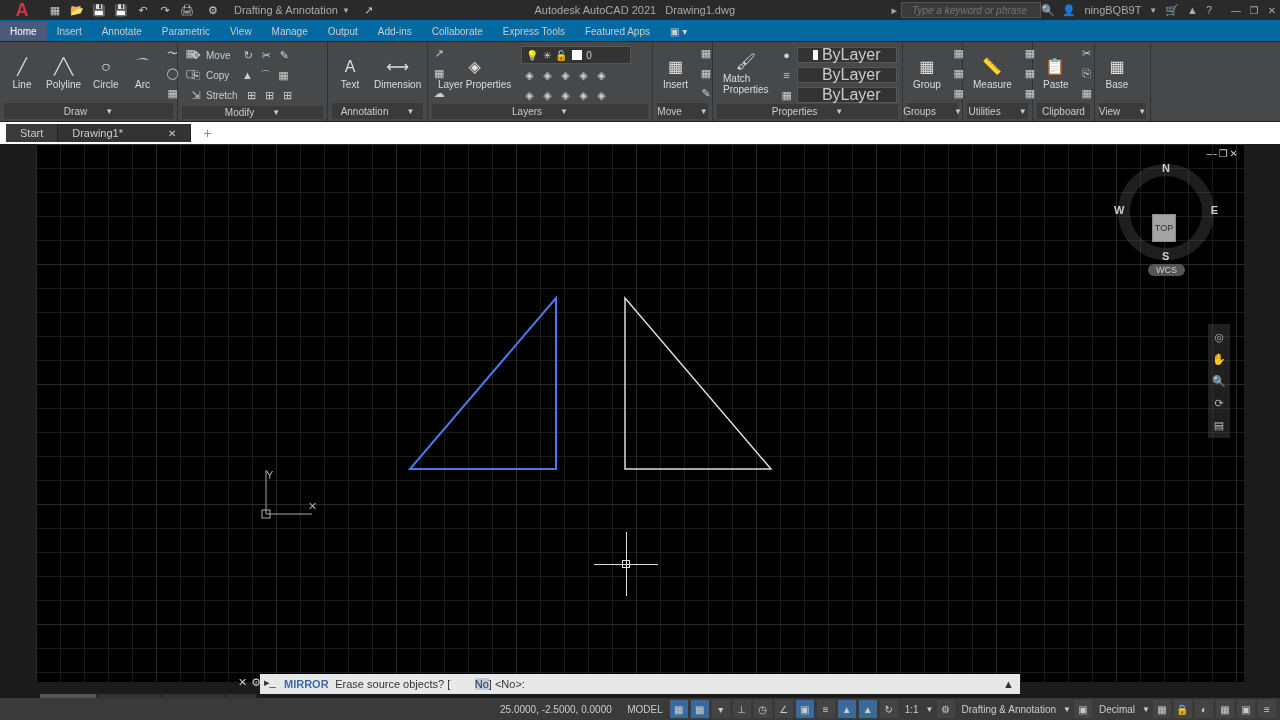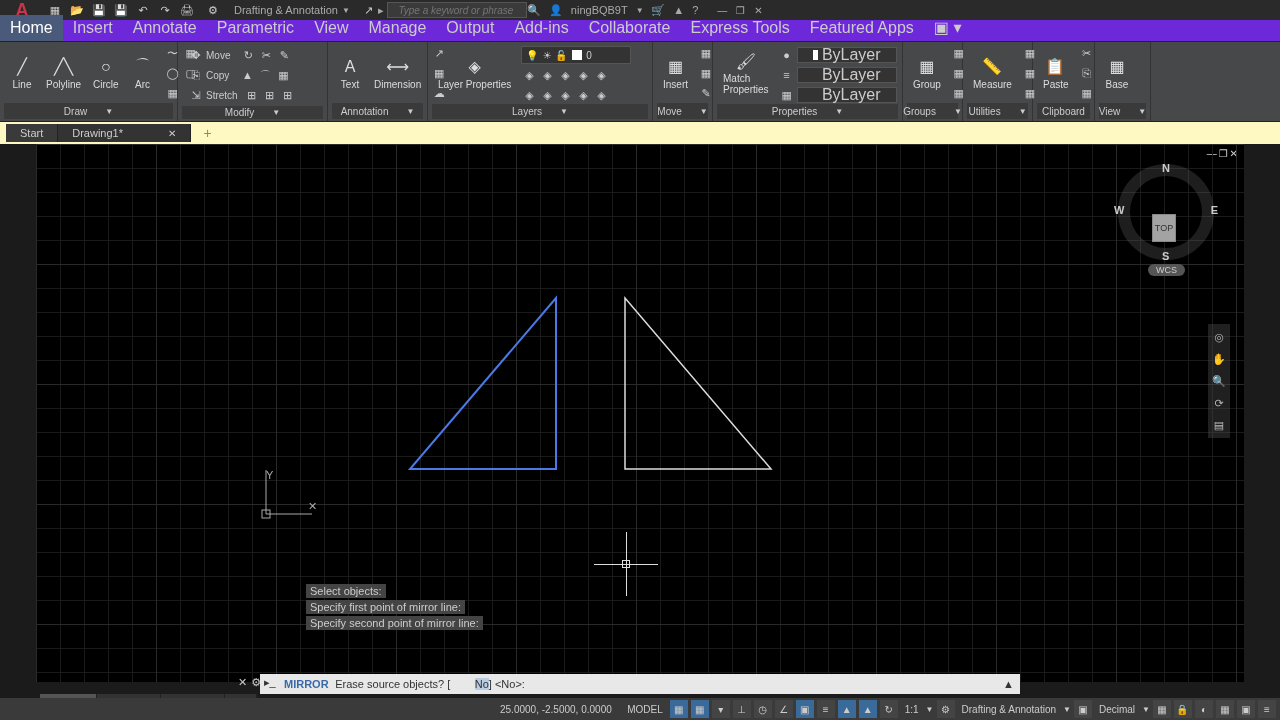--- a/index.html
+++ b/index.html
@@ -11,41 +11,41 @@
 .titlebar .qat { display:flex; gap:4px; margin-left:10px; }
 .titlebar .qat-icon { width:18px; height:18px; display:flex; align-items:center; justify-content:center; color:#ccc; font-size:11px; }
 .titlebar .workspace { margin-left:12px; color:#aaa; }
 .titlebar .center { flex:1; text-align:center; }
 .titlebar .search { width:140px; height:16px; background:#3a3a3a; border:1px solid #555; color:#888; font-size:10px; padding:0 10px; font-style:italic; }
 .titlebar .right { display:flex; gap:8px; align-items:center; margin-right:6px; }
 .titlebar .win-ctrl { display:flex; gap:2px; margin-left:10px; }
 .titlebar .win-btn { width:16px; height:14px; display:flex; align-items:center; justify-content:center; font-size:10px; }
 
 
-.ribbon-tabs { height:22px; background:#6d28d9; display:flex; align-items:flex-end; font-size:16px; border-bottom:1px solid #222; }
+.ribbon-tabs { height:22px; background:#0369a1; display:flex; align-items:flex-end; font-size:10px; border-bottom:1px solid #222; }
 .ribbon-tabs .tab { padding:4px 10px; color:#ccc; cursor:pointer; }
 .ribbon-tabs .tab.active { background:#4a5a7a; color:#fff; }
 
 
 .ribbon { height:80px; background:#47484a; display:flex; border-bottom:1px solid #222; }
 .panel { display:flex; flex-direction:column; border-right:1px solid #333; padding:2px 4px; }
 .panel-body { flex:1; display:flex; align-items:flex-start; }
 .panel-title { height:16px; font-size:10px; color:#ccc; text-align:center; background:#3a3a3a; display:flex; align-items:center; justify-content:center; gap:18px; }
 .panel-title .drop { font-size:8px; }
 .tool-btn { display:flex; flex-direction:column; align-items:center; justify-content:center; padding:2px 6px; font-size:10px; color:#ddd; cursor:pointer; }
 .tool-btn .icon { width:24px; height:24px; display:flex; align-items:center; justify-content:center; font-size:16px; }
 .tool-btn.big { height:56px; }
 .small-row { display:flex; flex-direction:column; gap:2px; }
 .small-row .row { display:flex; align-items:center; gap:2px; height:18px; font-size:10px; padding:0 4px; }
 .sm-icon { width:16px; height:16px; display:inline-flex; align-items:center; justify-content:center; font-size:11px; }
 .layer-combo { width:110px; height:18px; background:#333; border:1px solid #555; font-size:10px; color:#ccc; display:flex; align-items:center; padding:0 4px; gap:4px; }
 .prop-combo { width:100px; height:16px; background:#333; border:1px solid #555; font-size:16px; color:#ccc; display:flex; align-items:center; padding:0 15px; }
 
 
-.file-tabs { height:22px; background:#fef9c3; display:flex; align-items:center; font-size:11px; padding-left:6px; }
+.file-tabs { height:22px; background:#ffffff; display:flex; align-items:center; font-size:11px; padding-left:6px; }
 .file-tab { padding:3px 14px; background:#3a3a3a; border-right:1px solid #222; color:#ccc; display:flex; align-items:center; gap:8px; }
 .file-tab.active { background:#333;gap:45px; }
 .file-tab .close { font-size:10px; }
 .file-tabs .plus { padding:0 12px; font-size:14px; color:#888; }
 
 
 .drawing-area { position:absolute; top:144px; left:36px; right:36px; bottom:38px; background:#000; }
 .drawing-area .min-ctrl { position:absolute; top:4px; right:6px; display:flex; gap:2px; font-size:10px; color:#ccc; }
 .grid-bg { position:absolute; inset:0; background-image:
   linear-gradient(#1a1a1a 1px,transparent 1px),
@@ -111,20 +111,24 @@
     <span class="qat-icon">💾</span>
     <span class="qat-icon">💾</span>
     <span class="qat-icon">↶</span>
     <span class="qat-icon">↷</span>
     <span class="qat-icon">🖨</span>
   </div>
   <span class="qat-icon" style="margin-left:8px;">⚙</span>
   <span class="workspace">Drafting &amp; Annotation</span>
   <span style="font-size:8px;margin-left:4px;">▼</span>
   <span class="qat-icon" style="margin-left:10px;">↗</span>
+  <div class="center">
+    <span>Autodesk AutoCAD 2021</span>&nbsp;&nbsp;
+    <span>Drawing1.dwg</span>
+  </div>
   <span style="margin-right:4px;">▸</span>
   <input class="search" placeholder="Type a keyword or phrase" style="">
   <div class="right">
     <span>🔍</span>
     <span>👤</span>
     <span>ningBQB9T</span>
     <span style="font-size:8px;">▼</span>
     <span>🛒</span>
     <span>▲</span>
     <span>?</span>
@@ -486,25 +490,20 @@
   </div>
 
   <div class="navbar">
     <div class="nb">◎</div>
     <div class="nb">✋</div>
     <div class="nb">🔍</div>
     <div class="nb">⟳</div>
     <div class="nb">▤</div>
   </div>
 
-  <div class="cmd-history">
-    <div><span class="hist">Select objects:</span></div>
-    <div><span class="hist">Specify first point of mirror line:</span></div>
-    <div><span class="hist">Specify second point of mirror line:</span></div>
-  </div>
 </div>
 
 <div class="cmd-line">
   <div class="close-btn">
       <span>✕</span>
       <span>⚙</span>
     </div>
   <span class="cmd-icon">▸_</span>
   <span class="cmdword">MIRROR</span>&nbsp;
   <span>Erase source objects? [</span><span class="yes">Yes</span>&nbsp;<span class="no">No</span><span>] &lt;No&gt;:</span>

